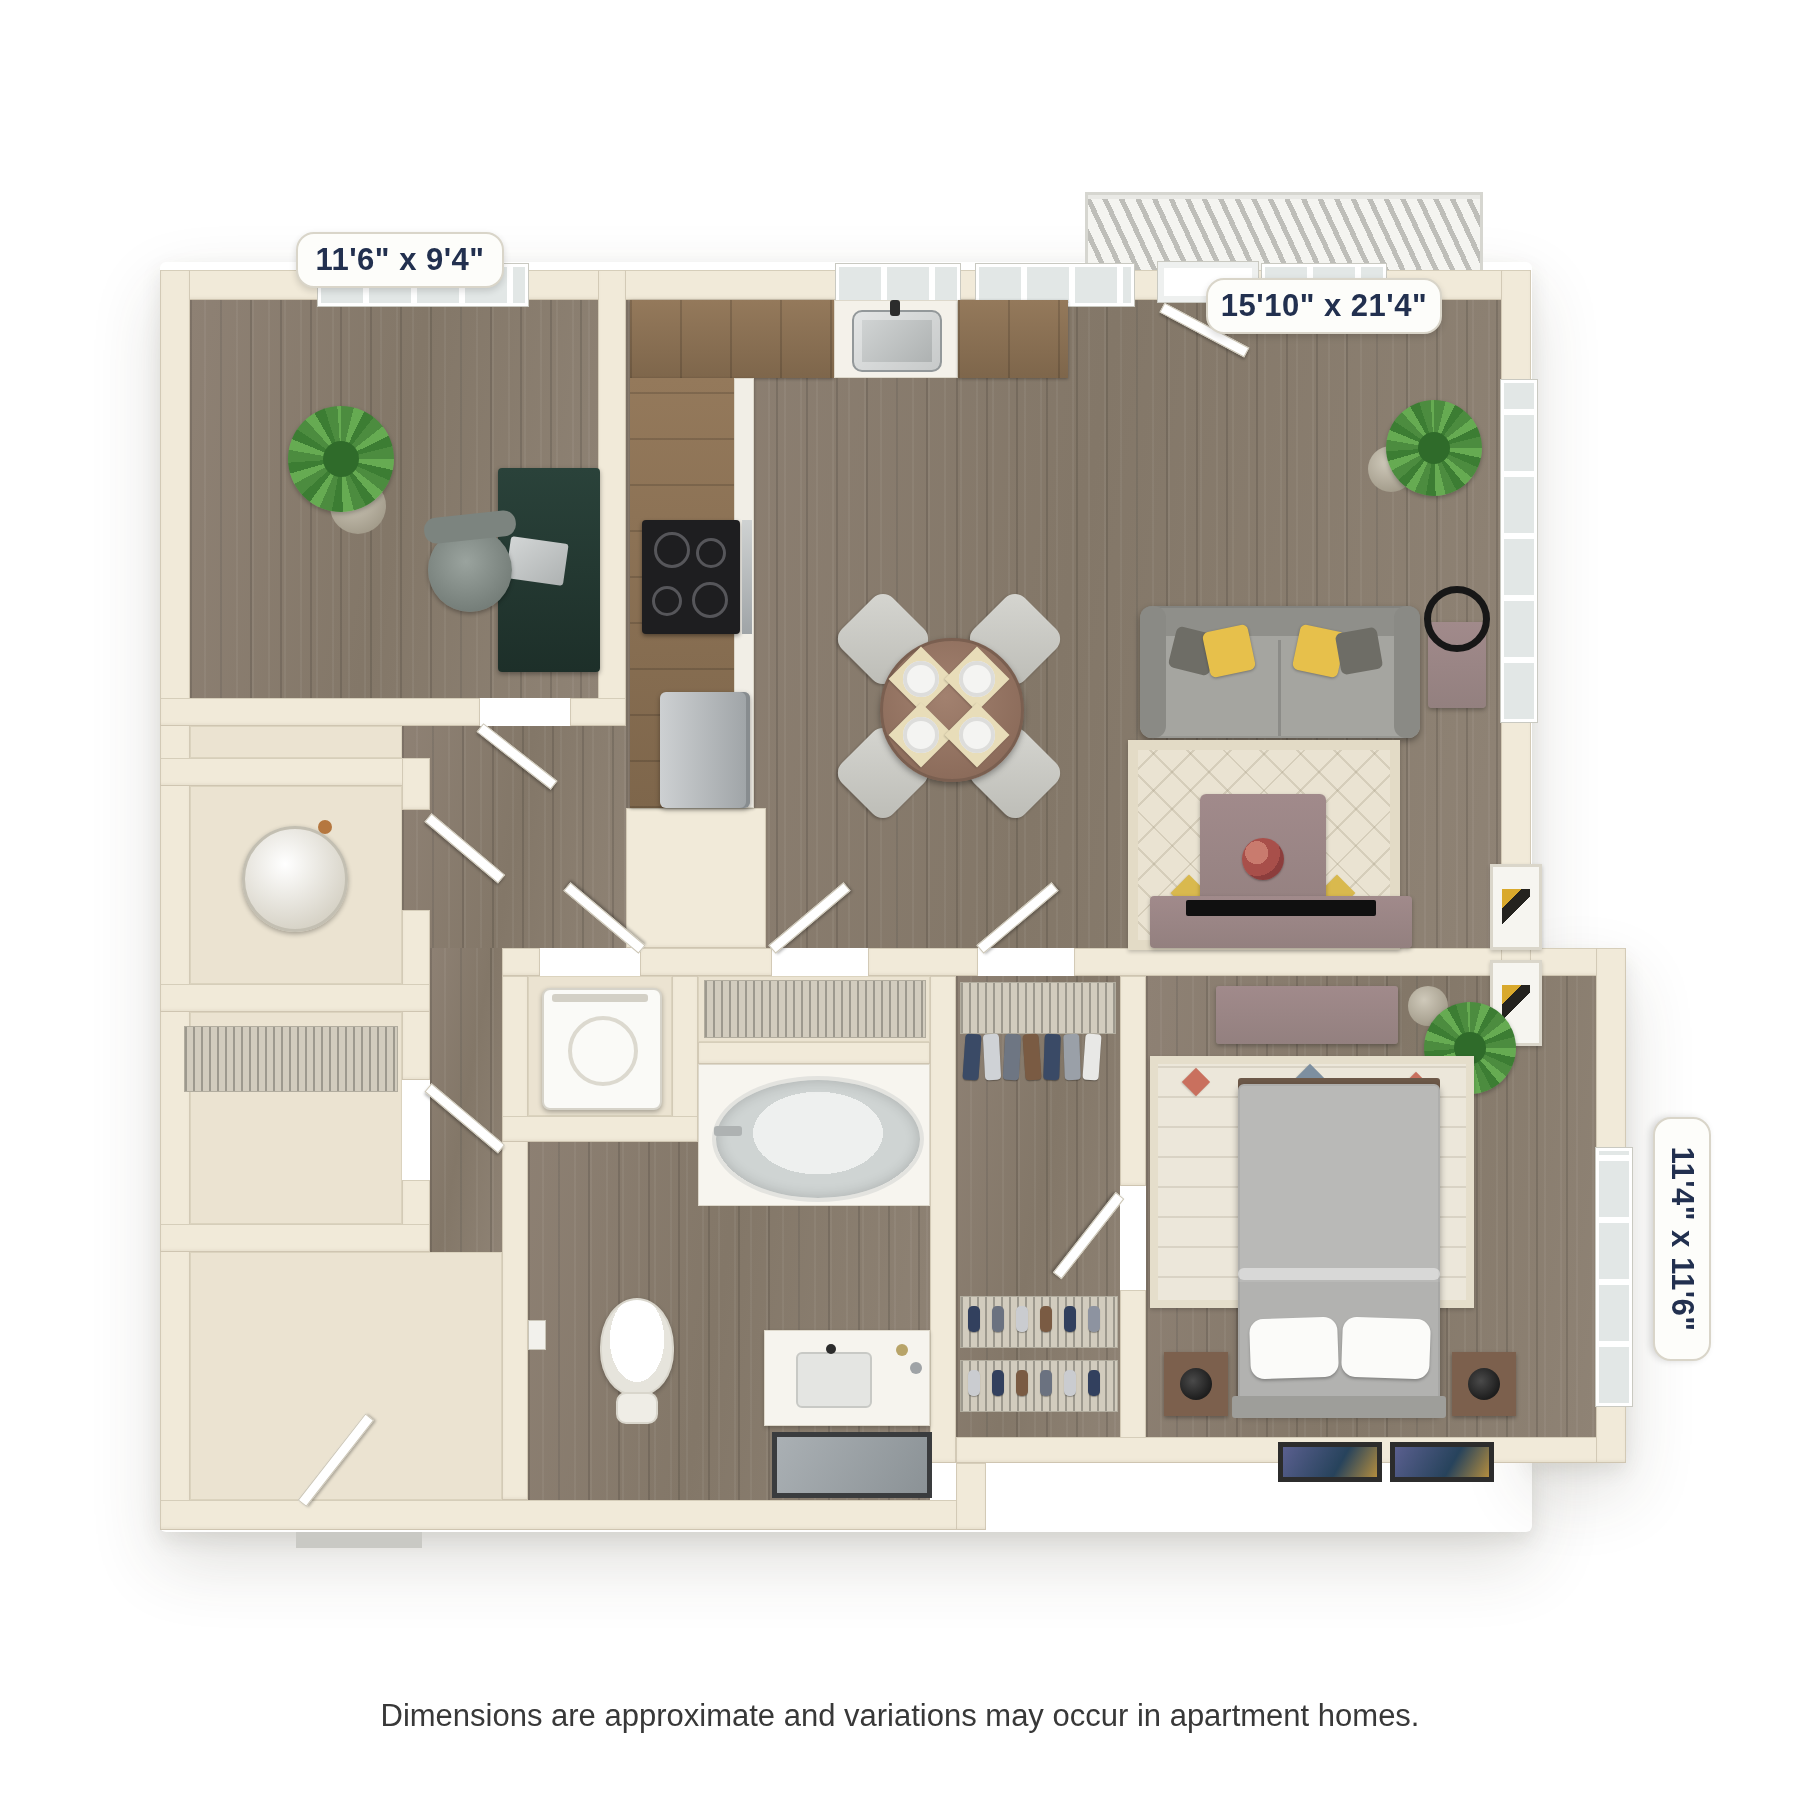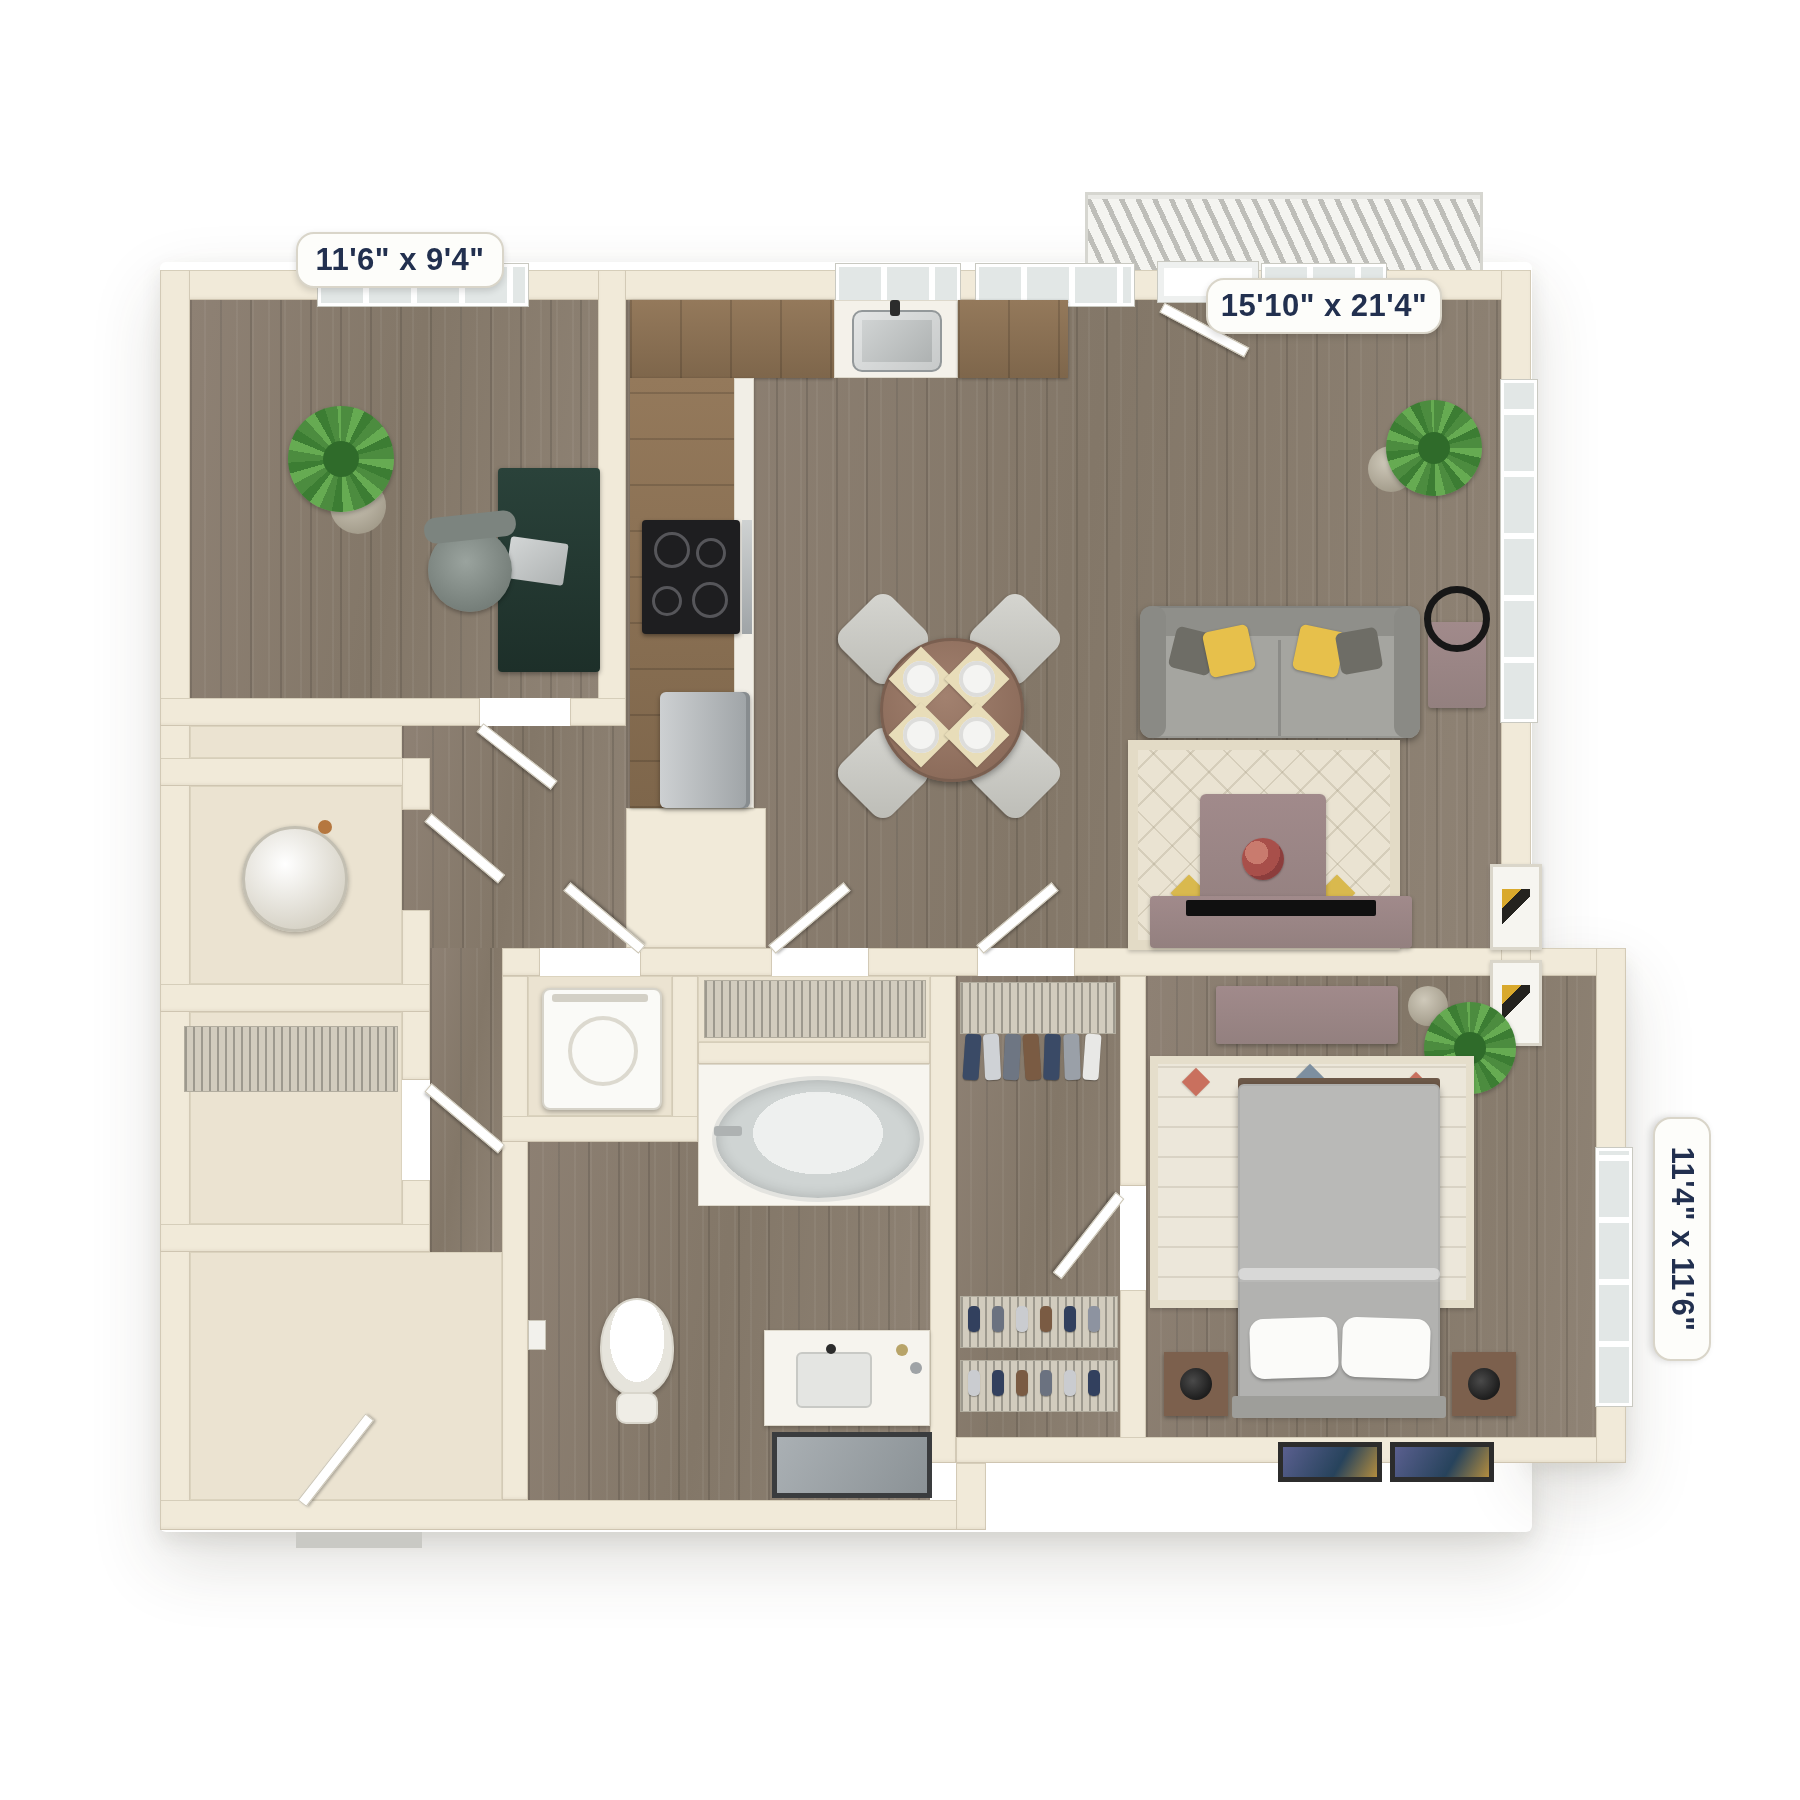--- a/index.html
+++ b/index.html
@@ -266,13 +266,14 @@
   <div class="leaf" style="left:772px;top:944px;width:96px;transform:rotate(-40deg);"></div>
   <div class="leaf" style="left:980px;top:944px;width:96px;transform:rotate(-40deg);"></div>
   <div class="leaf" style="left:1120px;top:1190px;width:100px;transform:rotate(128deg);"></div>
   <div class="leaf" style="left:1162px;top:302px;width:94px;transform:rotate(28deg);"></div>
   <div class="leaf" style="left:302px;top:1498px;width:108px;transform:rotate(-52deg);"></div>
 
   <div class="pill" style="left:296px;top:232px;width:204px;height:52px;">11'6" x 9'4"</div>
   <div class="pill" style="left:1206px;top:278px;width:232px;height:52px;">15'10" x 21'4"</div>
   <div class="pill" style="left:1560px;top:1210px;width:240px;height:54px;transform:rotate(90deg);">11'4" x 11'6"</div>
 
+  <div class="disclaimer">Dimensions are approximate and variations may occur in apartment homes.</div>
 </div>
 
 </body></html>

